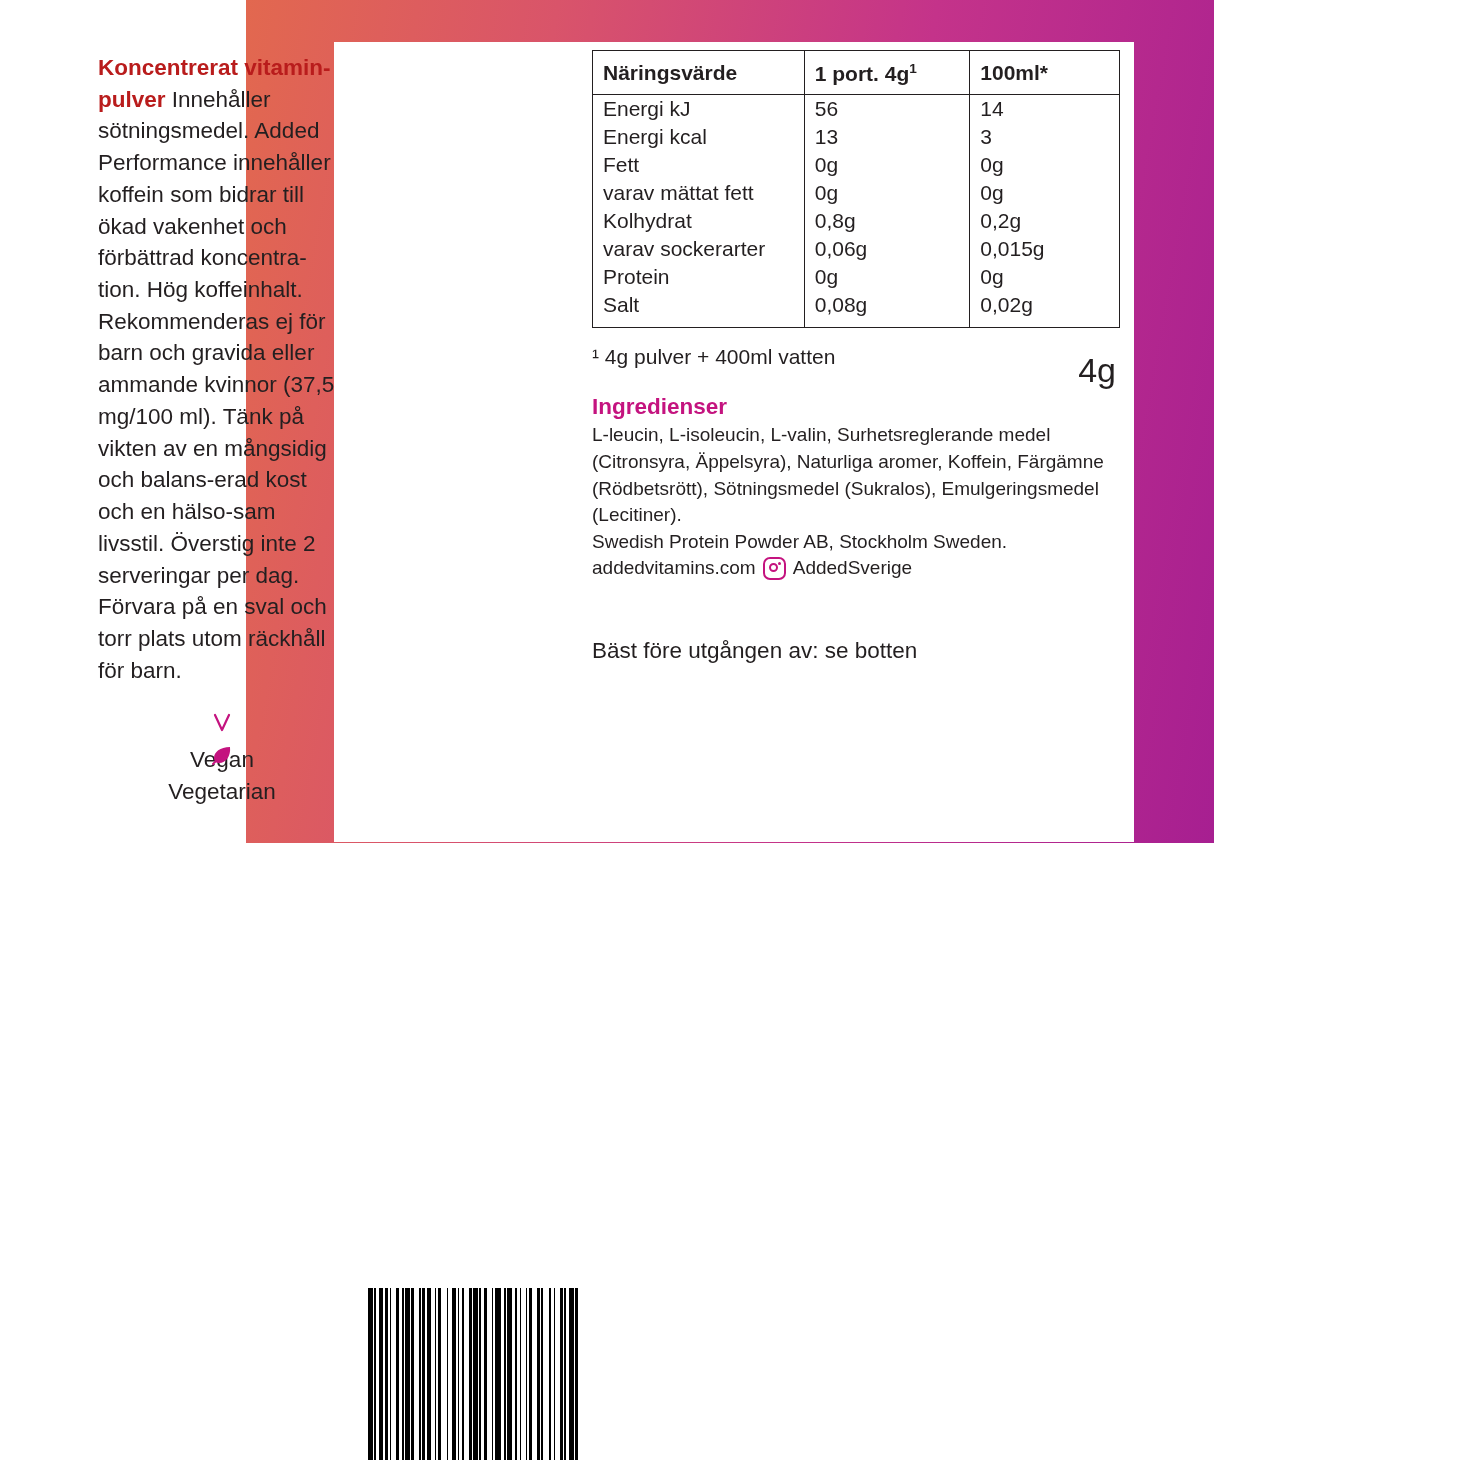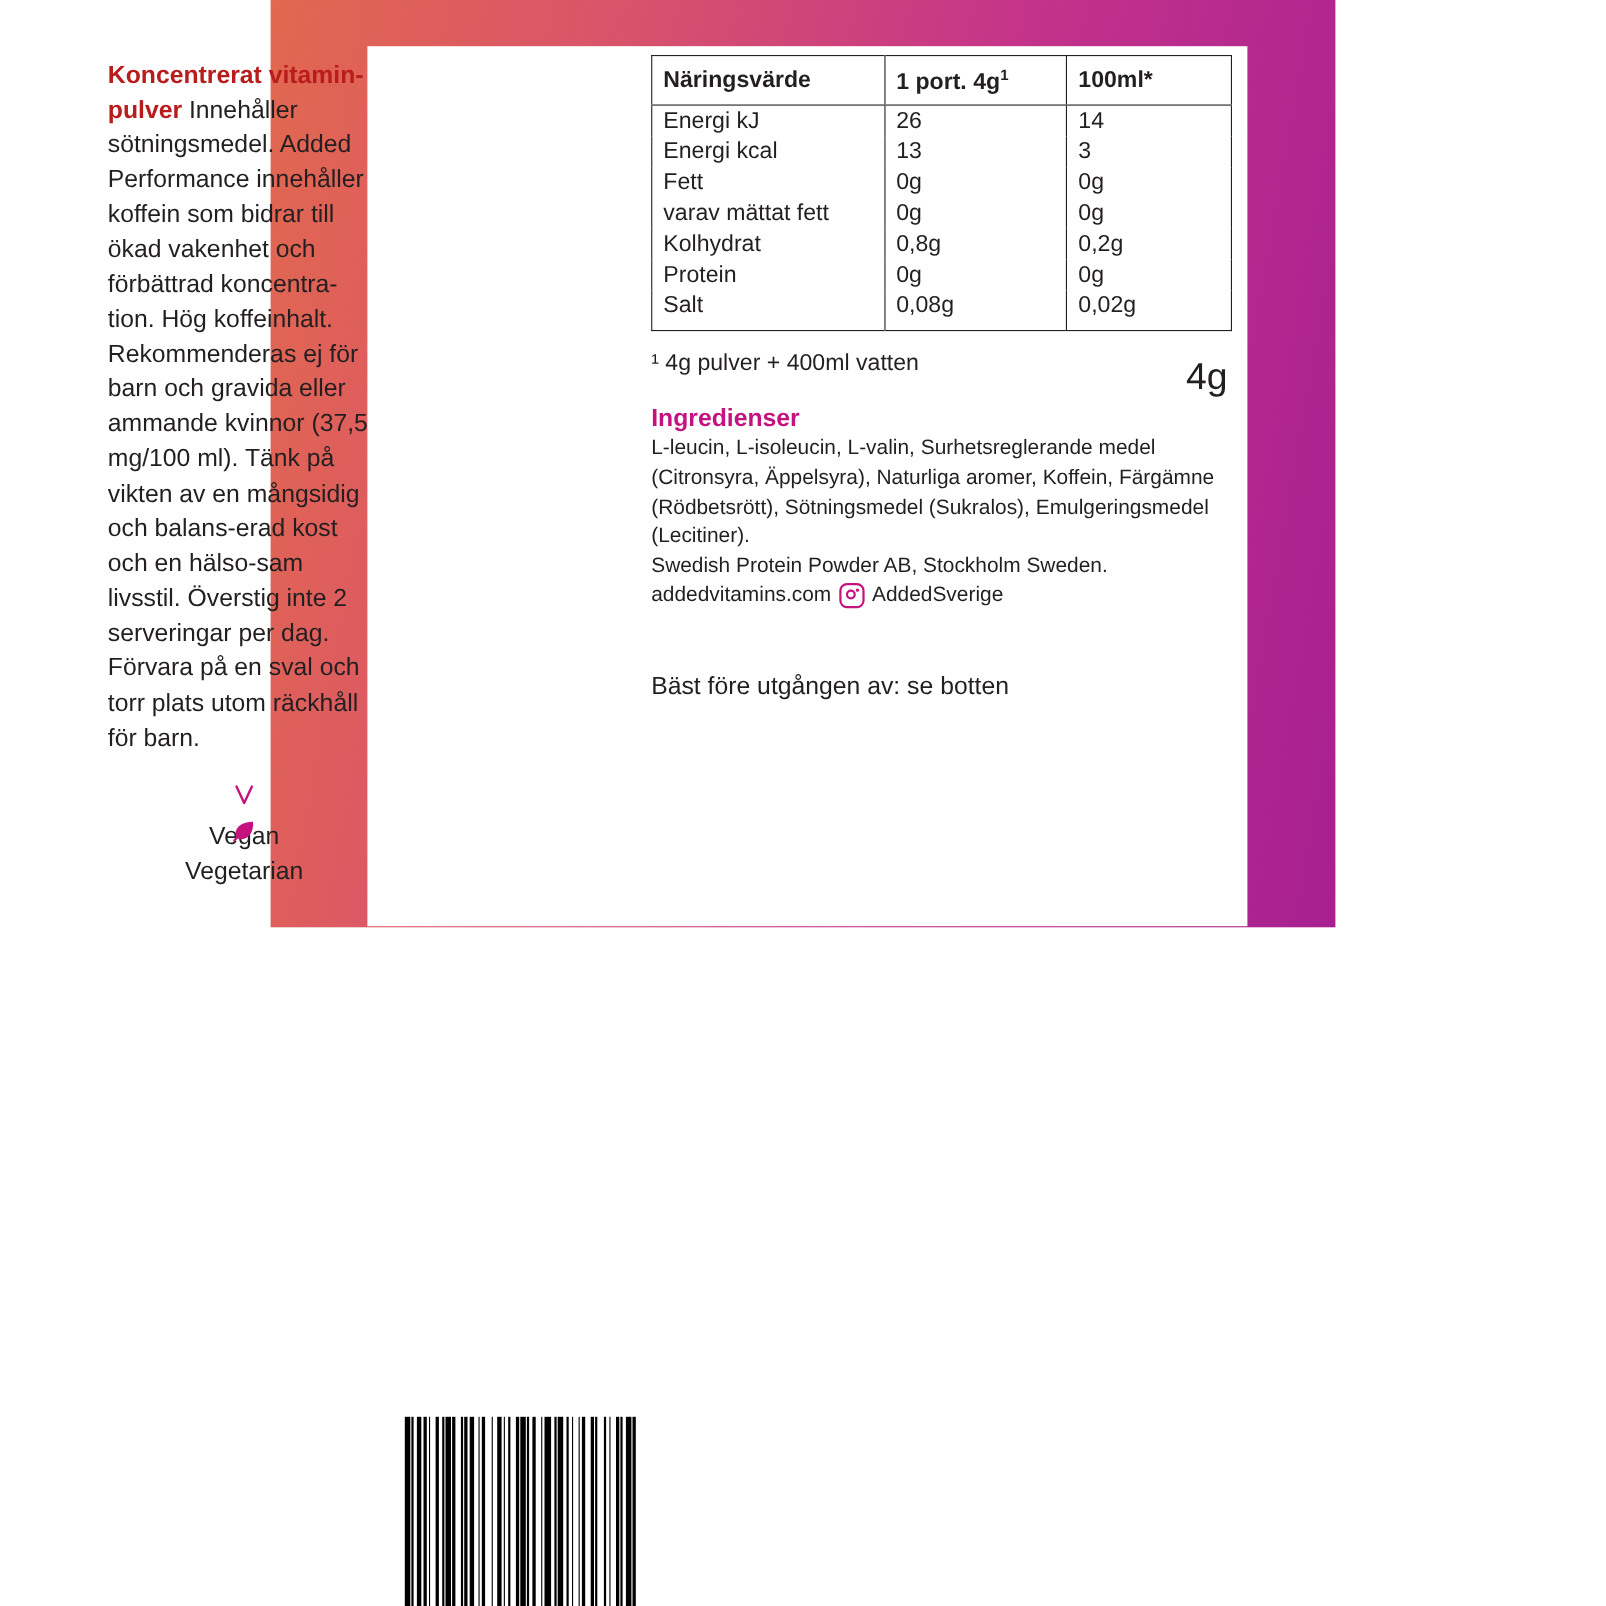--- a/index.html
+++ b/index.html
@@ -247,21 +247,21 @@
     <thead>
       <tr>
         <th class="col-name">Näringsvärde</th>
         <th class="col-port"><span>1 port. 4g</span><sup>1</sup></th>
         <th class="col-100">100ml*</th>
       </tr>
     </thead>
     <tbody id="nutrition-body">
         <tr>
           <td class="col-name">Energi kJ</td>
-          <td class="col-port">26</td>
+          <td class="col-port">56</td>
           <td class="col-100">14</td>
         </tr>
         <tr>
           <td class="col-name">Energi kcal</td>
           <td class="col-port">13</td>
           <td class="col-100">3</td>
         </tr>
         <tr>
           <td class="col-name">Fett</td>
           <td class="col-port">0g</td>
@@ -269,20 +269,25 @@
         </tr>
         <tr>
           <td class="col-name">varav mättat fett</td>
           <td class="col-port">0g</td>
           <td class="col-100">0g</td>
         </tr>
         <tr>
           <td class="col-name">Kolhydrat</td>
           <td class="col-port">0,8g</td>
           <td class="col-100">0,2g</td>
+        </tr>
+        <tr>
+          <td class="col-name">varav sockerarter</td>
+          <td class="col-port">0,06g</td>
+          <td class="col-100">0,015g</td>
         </tr>
         <tr>
           <td class="col-name">Protein</td>
           <td class="col-port">0g</td>
           <td class="col-100">0g</td>
         </tr>
         <tr>
           <td class="col-name">Salt</td>
           <td class="col-port">0,08g</td>
           <td class="col-100">0,02g</td>

